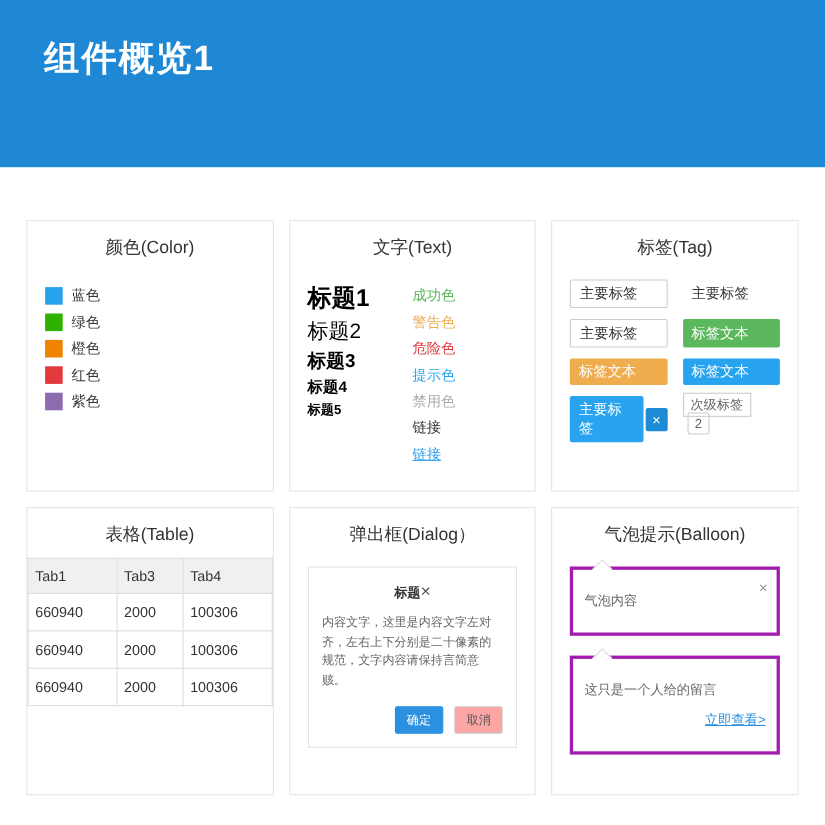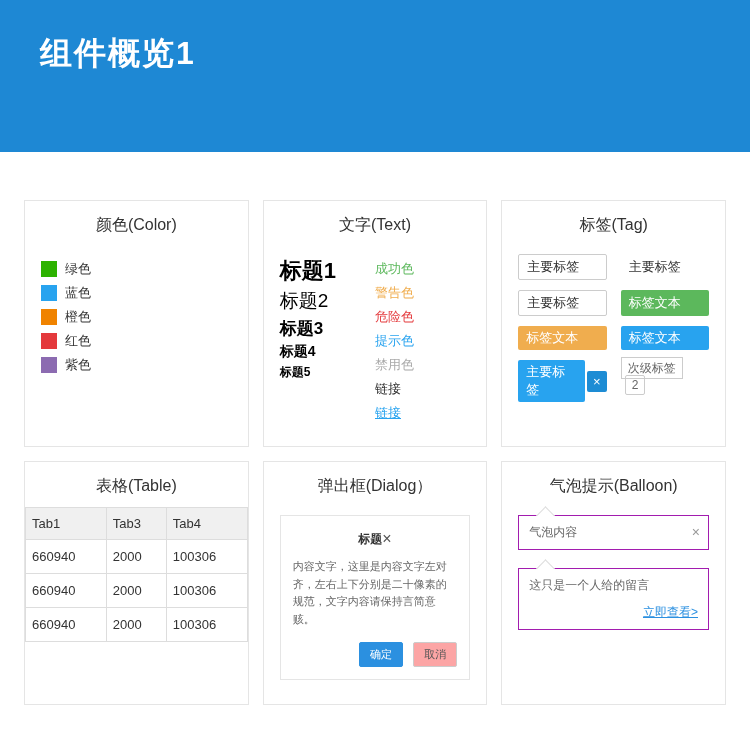--- a/index.html
+++ b/index.html
@@ -43,44 +43,44 @@
 .dialog { border: 1px solid #e5e5e5; padding: 14px 12px 12px; margin-bottom: 6px; }
 .dialog-head { display: flex; justify-content: center; align-items: center; margin-bottom: 10px; }
 .dialog-head .ttl { font-size: 12px; font-weight: bold; color: #333; }
 .dialog-close { font-size: 16px; color: #555; cursor: pointer; }
 .dialog-body { font-size: 11px; color: #666; line-height: 1.6; margin-bottom: 14px; }
 .dialog-foot { text-align: right; }
 .btn { font-size: 11px; padding: 4px 10px; border-radius: 2px; cursor: pointer; display: inline-block; }
 .btn-primary { background: #2b90e0; color: #fff; border: 1px solid #2b90e0; margin-right: 6px; }
 .btn-default { background: #fca5a5; color: #555; border: 1px solid #ccc; }
 
-.balloon { border: 1px solid #a21caf; padding: 8px 10px; position: relative; margin-bottom: 18px; font-size: 12px; color: #666; }
+.balloon { border: 3px solid #a21caf; padding: 20px 10px; position: relative; margin-bottom: 18px; font-size: 12px; color: #666; }
 .balloon::before { content: ""; position: absolute; top: -7px; left: 20px; width: 12px; height: 12px; background: #fff; border-left: 1px solid #ddd; border-top: 1px solid #ddd; transform: rotate(45deg); }
 .balloon .bclose { position: absolute; top: 8px; right: 8px; font-size: 14px; color: #999; cursor: pointer; }
 .balloon .blink { display: block; text-align: right; color: #2b90e0; margin-top: 10px; font-size: 12px; text-decoration: underline; cursor: pointer; }
 </style>
 </head>
 <body>
 
 <div class="banner">
   <h1>组件概览1</h1>
 </div>
 
 <div class="grid">
 
   <div class="card">
     <div class="card-title">颜色(Color)</div>
     <div class="card-body" id="color-body">
         <div class="color-row">
+          <span class="swatch" style="background: rgb(40, 163, 239);"></span>
+          <span>蓝色</span>
+        </div>
+        <div class="color-row">
           <span class="swatch" style="background: rgb(45, 178, 0);"></span>
           <span>绿色</span>
-        </div>
-        <div class="color-row">
-          <span class="swatch" style="background: rgb(40, 163, 239);"></span>
-          <span>蓝色</span>
         </div>
         <div class="color-row">
           <span class="swatch" style="background: rgb(240, 131, 0);"></span>
           <span>橙色</span>
         </div>
         <div class="color-row">
           <span class="swatch" style="background: rgb(228, 57, 60);"></span>
           <span>红色</span>
         </div>
         <div class="color-row">

